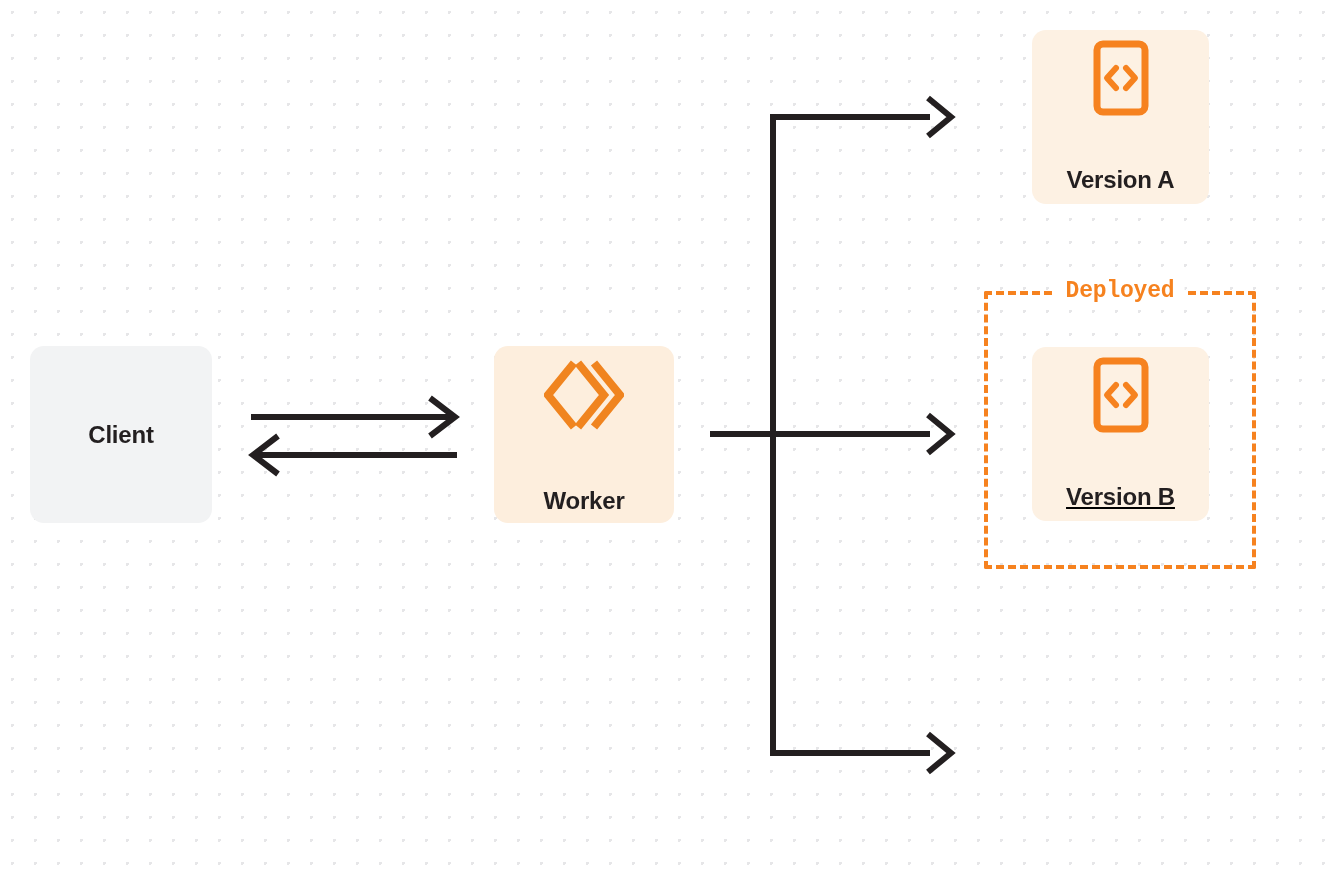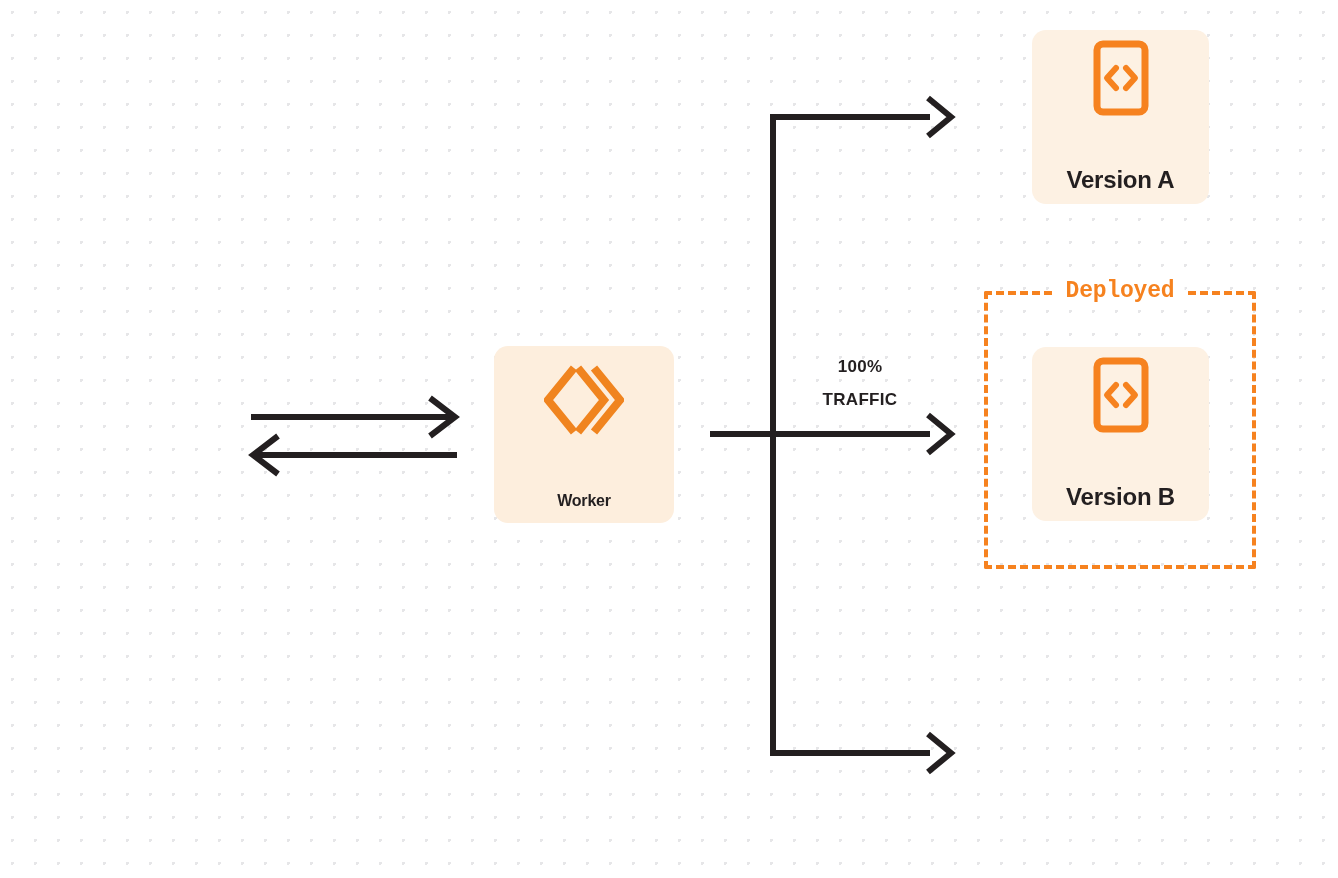--- a/index.html
+++ b/index.html
@@ -50,32 +50,32 @@
   .client-box .node-label { font-size: 24px; }
 
   
   .worker-box {
     left: 494px;
     top: 346px;
     width: 180px;
     height: 177px;
     background: #fdeedd;
   }
-  .worker-box .node-label { font-size: 16px; margin-top: 20px; }
+  .worker-box .node-label { font-size: 24px; margin-top: 20px; }
 
   
   .version-box {
     left: 1032px;
     width: 177px;
     height: 174px;
     background: #fdf1e3;
   }
   .version-box .node-label { font-size: 24px; margin-top: 18px; }
   .version-a { top: 30px; }
-  .version-b { top: 347px; }
+  .version-b { top: 347px; text-decoration: underline; }
   .version-c { top: 667px; }
 
   
   .deployed-region {
     position: absolute;
     left: 984px;
     top: 291px;
     width: 272px;
     height: 278px;
     border: 4px dashed #f6821f;
@@ -134,20 +134,23 @@
     stroke-linecap: butt;
     stroke-linejoin: miter;
   }
   .icon-svg { display: block; }
 </style>
 </head>
 <body>
 
 <div id="canvas">
 
+  <div class="node client-box">
+    <span class="node-label">Client</span>
+  </div>
 
   <div class="node worker-box">
     <span>
       <svg class="icon-svg" width="80" height="80" viewBox="0 0 80 80" aria-hidden="true">
 
         <path d="M 30 8 L 4 40 L 30 72" fill="none" stroke="#f0841f" stroke-width="8" stroke-linecap="butt" stroke-linejoin="miter"></path>
 
         <path d="M 34 8 L 60 40 L 34 72" fill="none" stroke="#f0841f" stroke-width="8" stroke-linecap="butt" stroke-linejoin="miter"></path>
 
         <path d="M 50 8 L 76 40 L 50 72" fill="none" stroke="#f0841f" stroke-width="8" stroke-linecap="butt" stroke-linejoin="miter"></path>
@@ -176,24 +179,20 @@
       <svg class="icon-svg" width="58" height="76" viewBox="0 0 58 76" aria-hidden="true">
         <rect x="5" y="4" width="48" height="68" rx="6" ry="6" fill="none" stroke="#f6821f" stroke-width="7"></rect>
         <path d="M 24 28 L 15 38 L 24 48" fill="none" stroke="#f6821f" stroke-width="6" stroke-linecap="round" stroke-linejoin="round"></path>
         <path d="M 34 28 L 43 38 L 34 48" fill="none" stroke="#f6821f" stroke-width="6" stroke-linecap="round" stroke-linejoin="round"></path>
       </svg>
     </span>
     <span class="node-label">Version B</span>
   </div>
 
 
-  <div class="traffic-label">
-    <div>100%</div>
-    <div>TRAFFIC</div>
-  </div>
 
   <svg class="overlay" aria-hidden="true">
 
     <g>
       <line class="flow-line" x1="251" y1="417" x2="450" y2="417"></line>
       <path class="arrow-head" d="M 430 398 L 455 417 L 430 436"></path>
     </g>
 
     <g>
       <line class="flow-line" x1="258" y1="455" x2="457" y2="455"></line>

